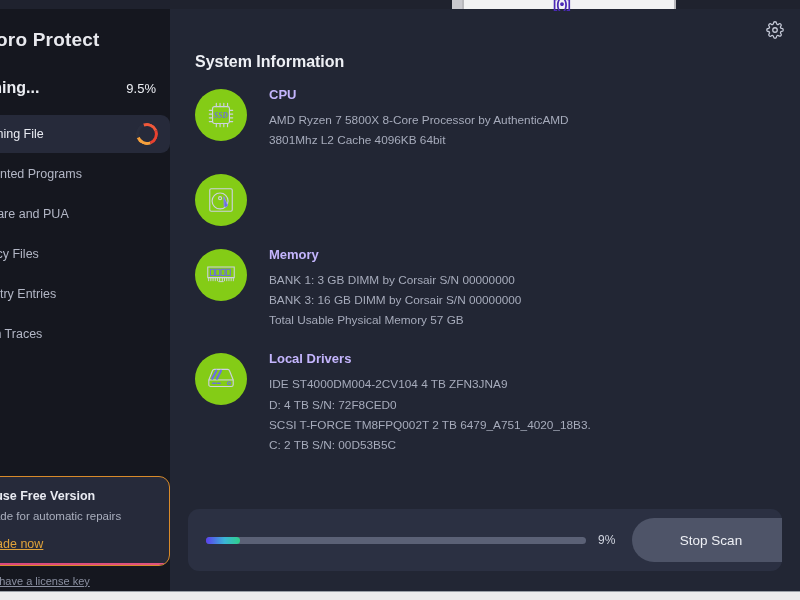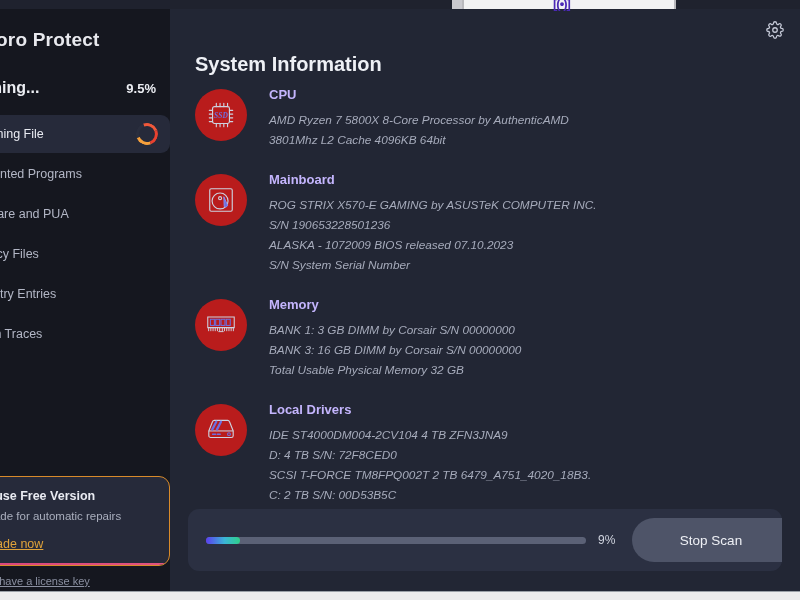--- a/index.html
+++ b/index.html
@@ -71,21 +71,21 @@
   }
   .scan-status-row {
     position: absolute; left: -46px; top: 70px; width: 216px;
     display: flex; align-items: baseline; justify-content: space-between;
     padding-right: 14px;
   }
   .scan-status-label {
     font-size: 16px; font-weight: 700; color: #eceef3; white-space: nowrap;
   }
   .scan-status-pct {
-    font-size: 13px; font-weight: 700; color: #eceef3; white-space: nowrap;
+    font-size: 13px; font-weight: 400; color: #eceef3; white-space: nowrap;
   }
 
   .nav { position: absolute; left: -46px; top: 106px; width: 216px; }
   .nav-item {
     position: relative;
     height: 38px;
     display: flex; align-items: center; justify-content: space-between;
     padding: 0 12px 0 14px;
     border-radius: 9px;
     margin-bottom: 2px;
@@ -146,48 +146,47 @@
     background: #222634;
     overflow: hidden;
   }
   .gear-btn {
     position: absolute; right: 14px; top: 10px;
     width: 22px; height: 22px;
     display: flex; align-items: center; justify-content: center;
   }
   .page-title {
     position: absolute; left: 25px; top: 44px;
-    font-size: 20px; font-weight: 600; color: #eef0f5;
+    font-size: 16px; font-weight: 600; color: #eef0f5;
   }
 
   .sections {
     position: absolute; left: 0; top: 78px; right: 0; bottom: 0;
     padding-left: 25px; padding-right: 18px;
   }
   .section {
     display: flex; align-items: flex-start;
     margin-bottom: 21px;
   }
   .sec-icon {
     width: 52px; height: 52px; flex: 0 0 52px;
     border-radius: 50%;
-    background: #b91c1c;
+    background: #84cc16;
     display: flex; align-items: center; justify-content: center;
     margin-right: 22px; margin-top: 2px;
   }
   .sec-body { flex: 1 1 auto; min-width: 0; }
   .sec-title {
     font-size: 13px; font-weight: 700; color: #c4b5fd;
     margin-bottom: 8px;
   }
   .sec-line {
     font-size: 11.8px; color: #a6abbb;
     line-height: 1.72;
     white-space: nowrap;
-    font-style: italic;
   }
 
   
   .scanbar {
     position: absolute; left: 18px; right: 18px; bottom: 20px;
     height: 62px;
     background: #2b3042;
     border-radius: 11px;
     display: flex; align-items: center;
     padding: 0 0 0 18px;
@@ -315,46 +314,39 @@
 
         <div class="section">
           <div class="sec-icon">
             <svg width="30" height="30" viewBox="0 0 32 32" fill="none" stroke="#cdd2e0" stroke-width="1.2">
               <rect x="4" y="4" width="24" height="24" rx="1.5"></rect>
               <circle cx="15" cy="17" r="8.5"></circle>
               <circle cx="15" cy="14" r="1.6"></circle>
               <path d="M19 12.5 L23 21.5 a2.2 2.2 0 0 1-3.6 1.4 Z" fill="#6d6fe0" stroke="#8a8cf0" stroke-width="1"></path>
             </svg>
           </div>
-          <div class="sec-body">
-            <div class="sec-title">Mainboard</div>
-            <div class="sec-line">ROG STRIX X570-E GAMING by ASUSTeK COMPUTER INC.</div>
-            <div class="sec-line">S/N 190653228501236</div>
-            <div class="sec-line">ALASKA - 1072009 BIOS released 07.10.2023</div>
-            <div class="sec-line">S/N System Serial Number</div>
-          </div>
         </div>
 
         <div class="section">
           <div class="sec-icon">
             <svg width="30" height="24" viewBox="0 0 34 22" fill="none" stroke="#cdd2e0" stroke-width="1.2">
               <path d="M2 2h30v12H2z"></path>
               <rect x="5" y="4.5" width="4.5" height="7" fill="none" stroke="#6d6fe0"></rect>
               <rect x="11" y="4.5" width="4.5" height="7" fill="none" stroke="#6d6fe0"></rect>
               <rect x="17" y="4.5" width="4.5" height="7" fill="none" stroke="#6d6fe0"></rect>
               <rect x="23" y="4.5" width="4.5" height="7" fill="none" stroke="#6d6fe0"></rect>
               <path d="M3 14v4M5.5 14v4M8 14v4M10.5 14v4M13 14v4M15.5 14v4M18.5 14v4M21 14v4M23.5 14v4M26 14v4M28.5 14v4M31 14v4" stroke-width="1.1"></path>
               <path d="M14 18.5h6" stroke-width="1.1"></path>
             </svg>
           </div>
           <div class="sec-body">
             <div class="sec-title">Memory</div>
             <div class="sec-line">BANK 1: 3 GB DIMM by Corsair S/N 00000000</div>
             <div class="sec-line">BANK 3: 16 GB DIMM by Corsair S/N 00000000</div>
-            <div class="sec-line">Total Usable Physical Memory 32 GB</div>
+            <div class="sec-line">Total Usable Physical Memory 57 GB</div>
           </div>
         </div>
 
         <div class="section">
           <div class="sec-icon">
             <svg width="30" height="26" viewBox="0 0 32 26" fill="none" stroke="#cdd2e0" stroke-width="1.2">
               <path d="M3 14 L7 4 a2 2 0 0 1 1.9-1.3h14.2A2 2 0 0 1 25 4l4 10v5a2 2 0 0 1-2 2H5a2 2 0 0 1-2-2z"></path>
               <path d="M3 14h26" stroke-width="1.1"></path>
               <path d="M11 4.2 L6.6 12.6 M16 4.2 L11.6 12.6" stroke="#6d6fe0" stroke-width="2.4" stroke-linecap="round"></path>
               <path d="M7 17.6h3.2M12 17.6h3.2" stroke="#6d6fe0" stroke-width="1.5" stroke-linecap="round"></path>

